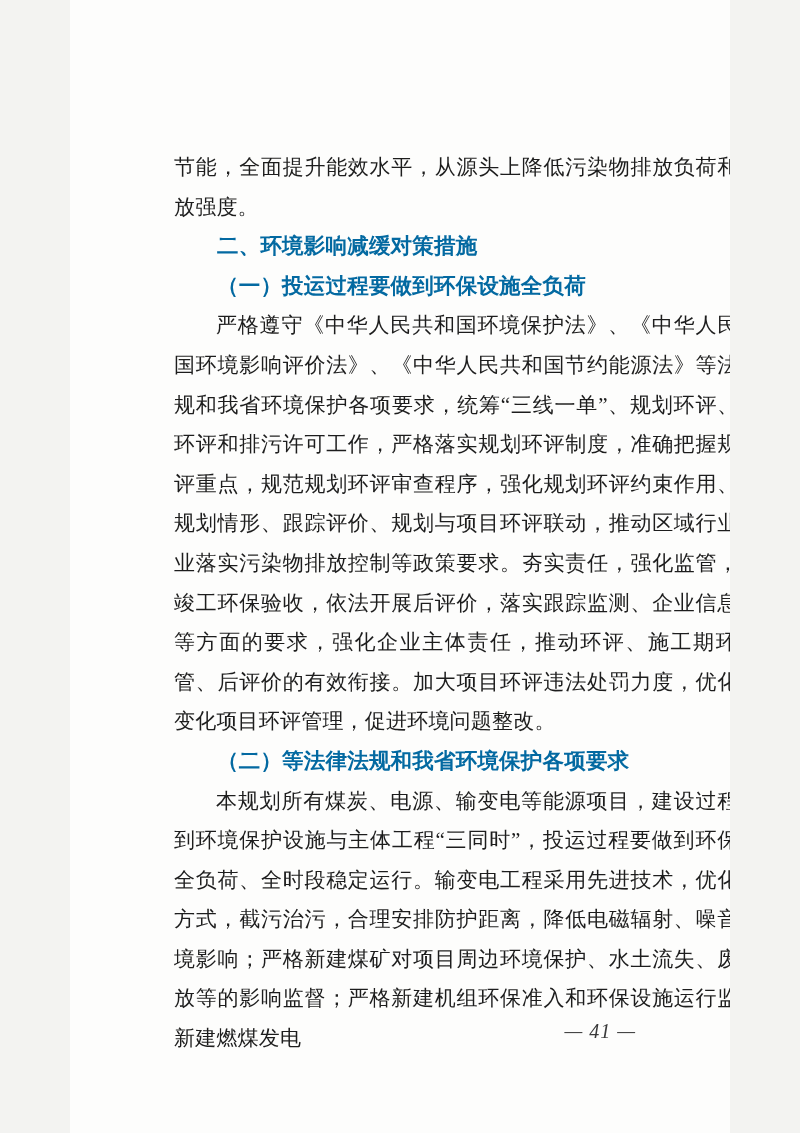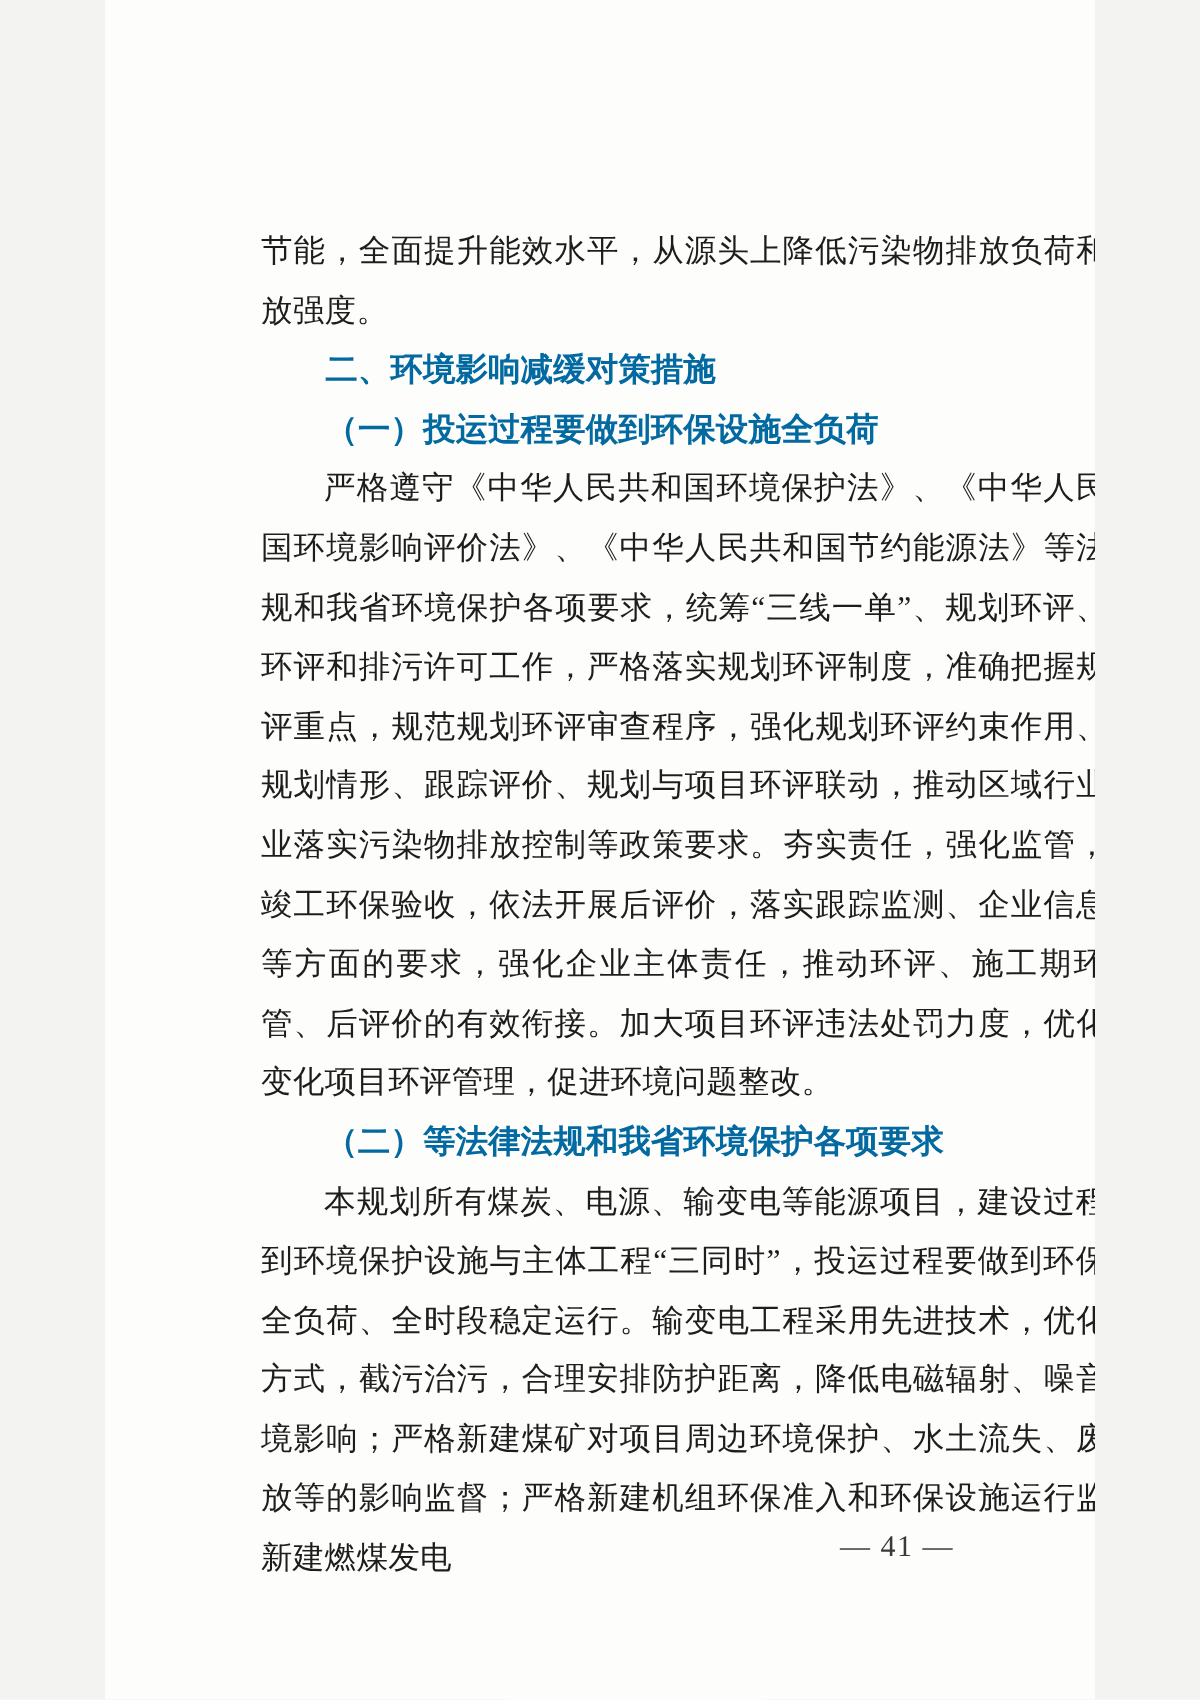--- a/index.html
+++ b/index.html
@@ -42,20 +42,21 @@
     color: #0369a1;
   }
   .footer {
     position: absolute;
     top: 1020px;
     right: 94px;
     font-size: 20px;
     color: #3a3a3a;
     letter-spacing: 1px;
     white-space: pre;
+    font-style: italic;
   }
 </style>
 </head>
 <body>
 
 <div class="page">
   <main class="text-area">
     <p class="no-indent">节能，全面提升能效水平，从源头上降低污染物排放负荷和碳排放强度。</p>
     <p class="heading1">二、环境影响减缓对策措施</p>
     <p class="heading2">（一）投运过程要做到环保设施全负荷</p>

